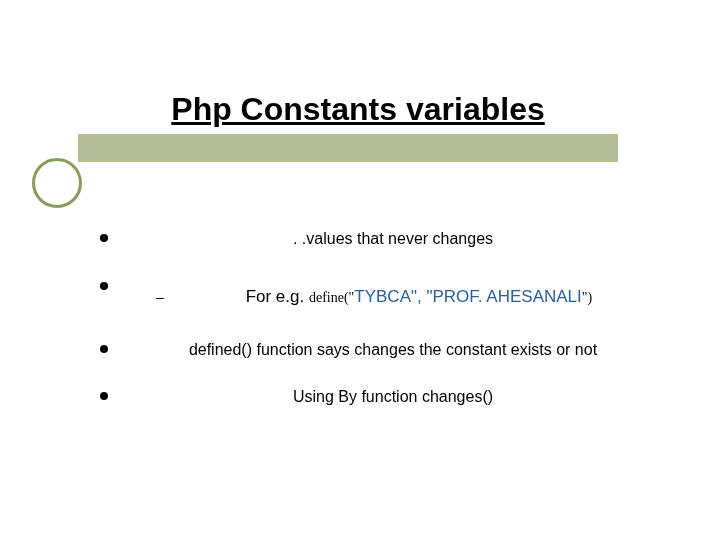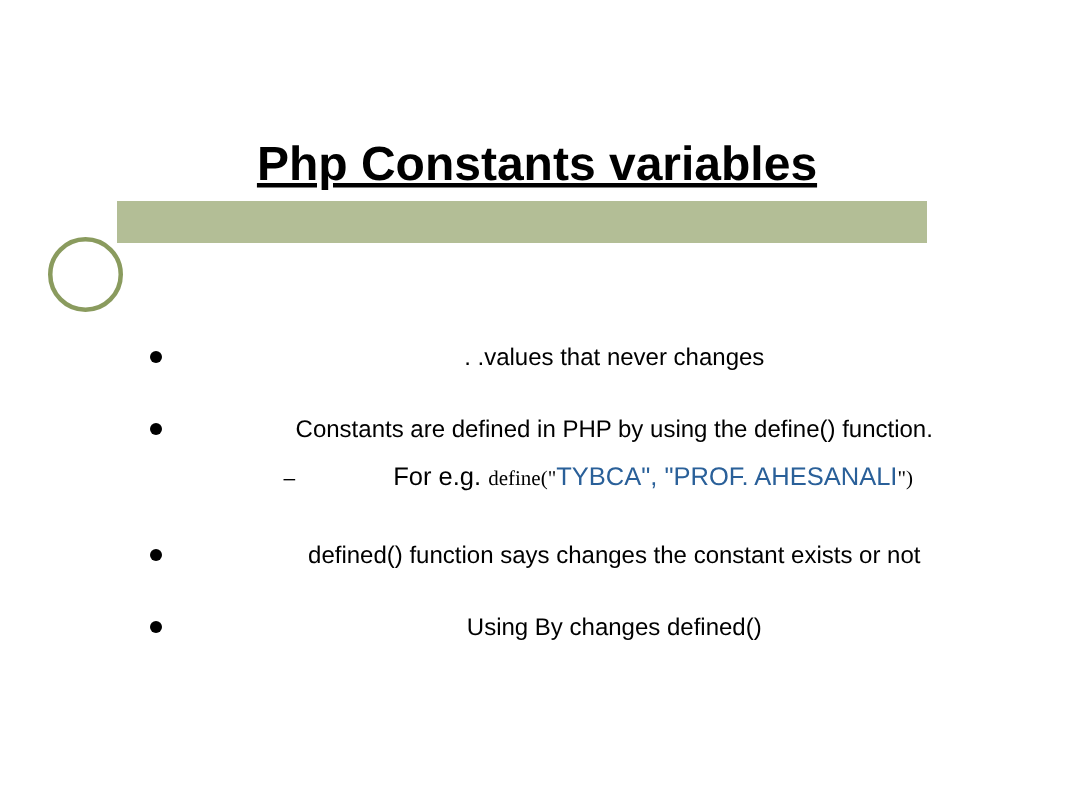--- a/index.html
+++ b/index.html
@@ -69,21 +69,20 @@
     width: 8px;
     height: 8px;
     border-radius: 50%;
     background: #000000;
     margin-top: 6px;
     margin-right: 18px;
     flex: 0 0 auto;
   }
   .bullet-text {
     flex: 1 1 auto;
-    margin-left: 33px;
   }
   .sub-row {
     display: flex;
     align-items: flex-start;
     margin-top: 10px;
     margin-left: 30px;
   }
   .sub-dash {
     flex: 0 0 auto;
     margin-right: 14px;
@@ -119,34 +118,33 @@
   <div class="body">
 
     <div class="bullet-row">
       <div class="bullet-dot"></div>
       <div class="bullet-text">. .values that never changes</div>
     </div>
 
     <div class="bullet-row" style="margin-bottom:30px;">
       <div class="bullet-dot"></div>
       <div class="bullet-text">
-        <span>Constants are defined in PHP by using the define() function.</span>
         <div class="sub-row">
           <span class="sub-dash">–</span>
           <span class="sub-text">
             <span>For e.g. </span><span class="define-small">define(</span><span class="define-small">"</span><span class="hl">TYBCA", "PROF. AHESANALI</span><span class="define-small">"</span><span class="define-small">)</span>
           </span>
         </div>
       </div>
     </div>
 
     <div class="bullet-row">
       <div class="bullet-dot"></div>
       <div class="bullet-text">defined() function says changes the constant exists or not</div>
     </div>
 
     <div class="bullet-row" style="margin-bottom:0;">
       <div class="bullet-dot"></div>
-      <div class="bullet-text">Using By changes defined()</div>
+      <div class="bullet-text">Using By function changes()</div>
     </div>
 
   </div>
 </div>
 
 </body></html>

